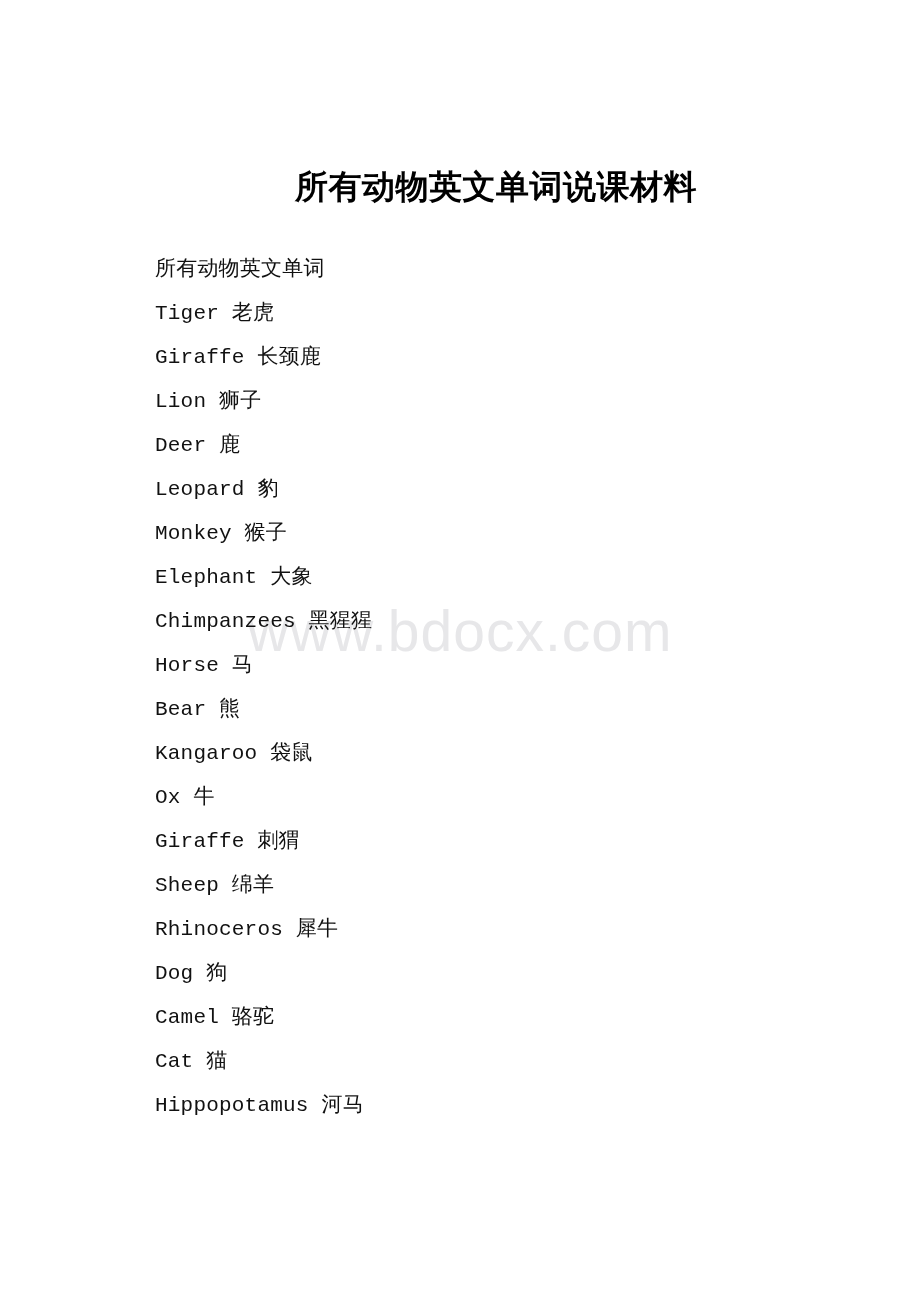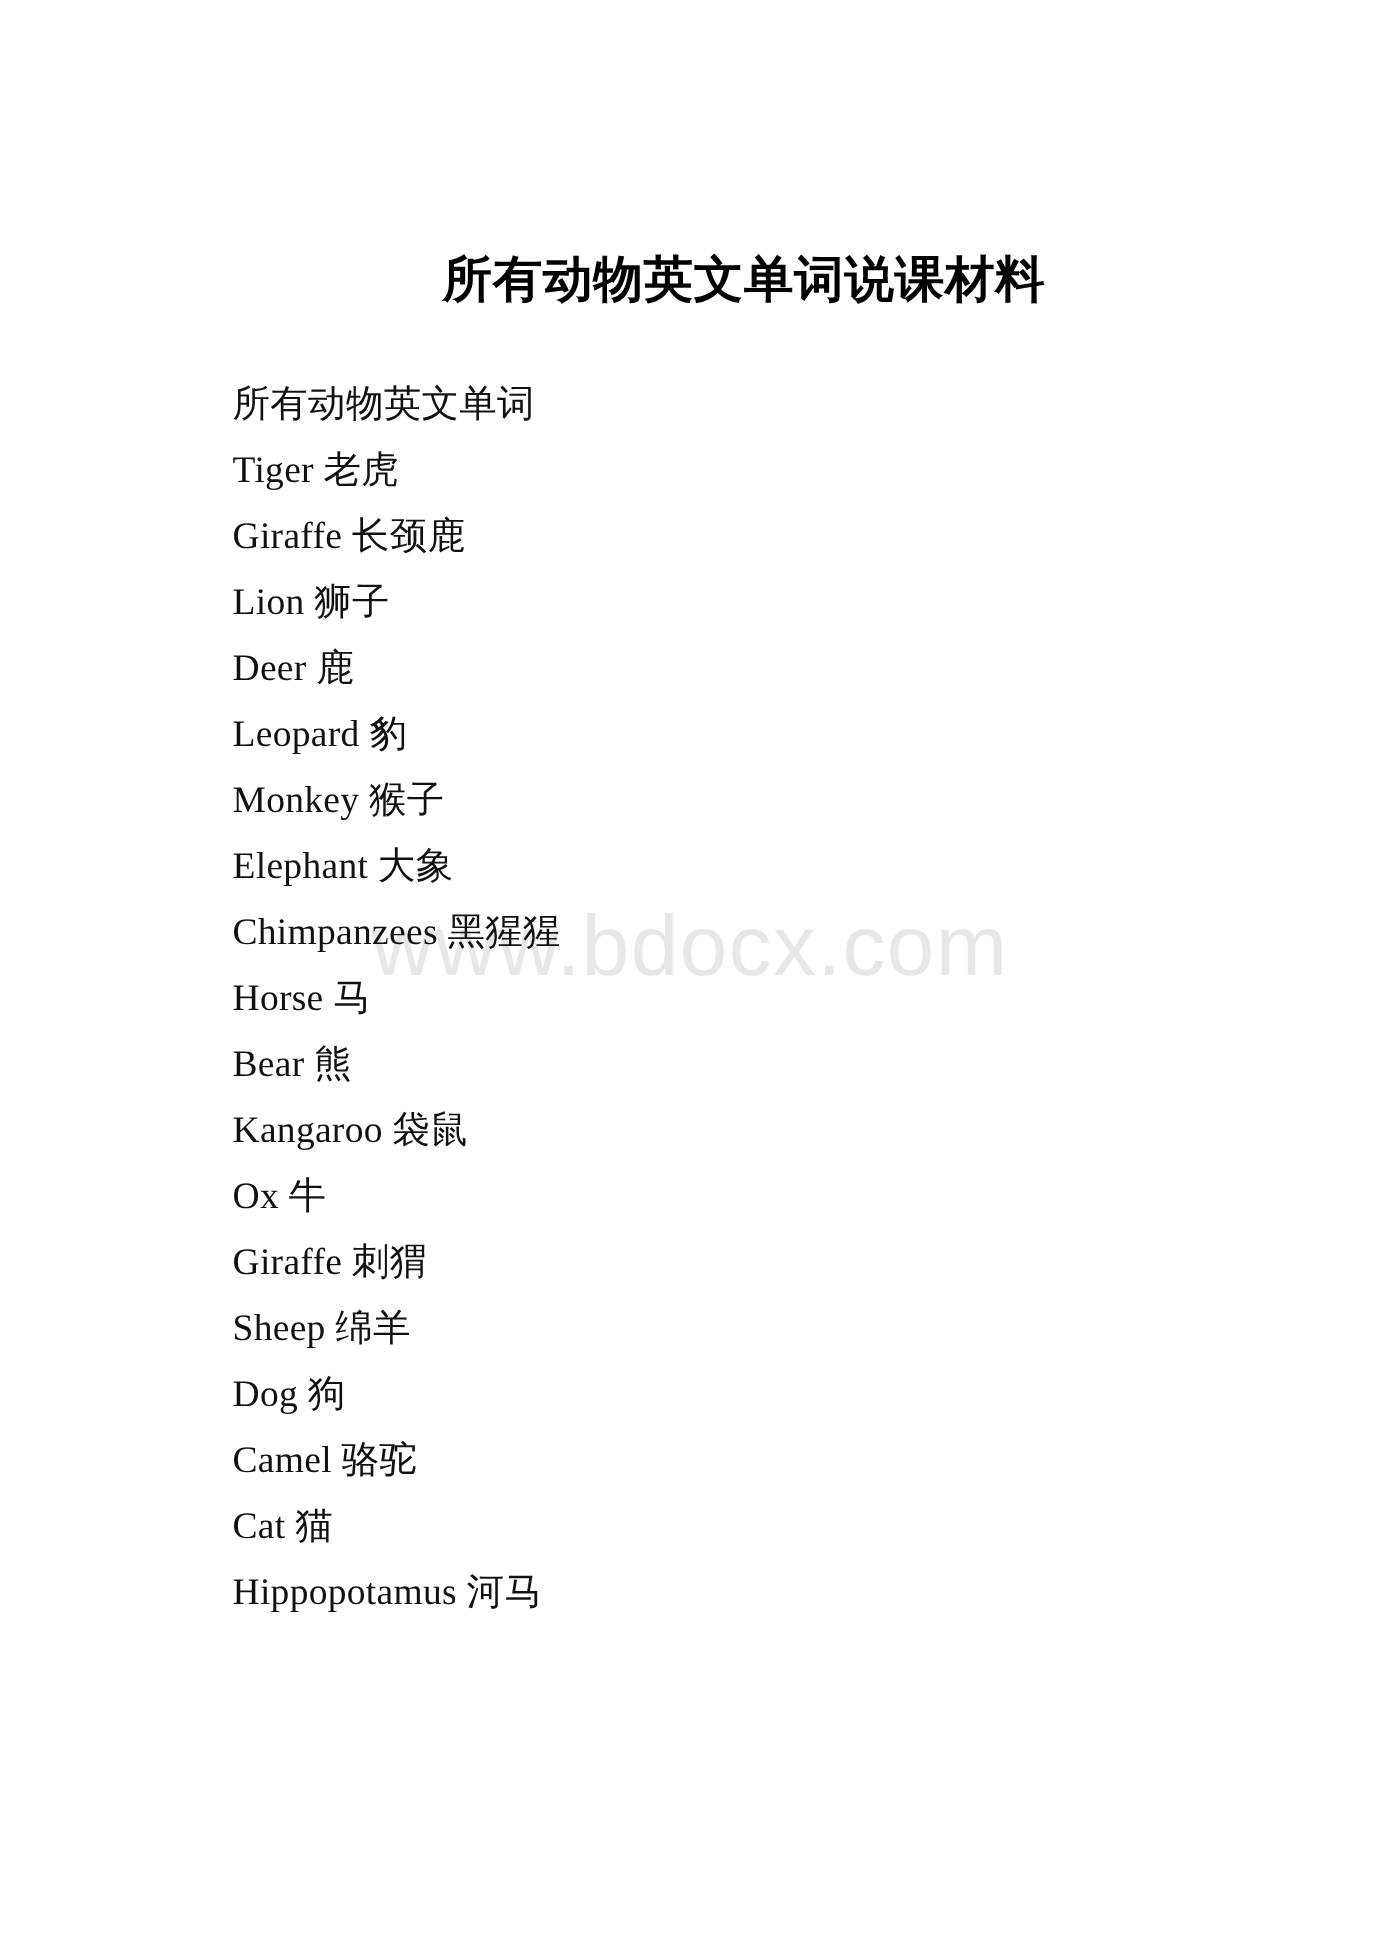--- a/index.html
+++ b/index.html
@@ -65,22 +65,22 @@
   }
 
   #body-lines {
     position: absolute;
     left: 155px;
     top: 248px;
     width: 700px;
   }
 
   .doc-line {
-    font-family: Liberation Serif, serif;
-    font-size: 25px;
+    font-family: Liberation Mono, monospace;
+    font-size: 21px;
     line-height: 44px;
     color: #111111;
     white-space: nowrap;
     letter-spacing: 0.2px;
   }
 </style>
 </head>
 <body>
 
 <div id="page">
@@ -100,20 +100,21 @@
         <div class="doc-line">Leopard 豹</div>
         <div class="doc-line">Monkey 猴子</div>
         <div class="doc-line">Elephant 大象</div>
         <div class="doc-line">Chimpanzees 黑猩猩</div>
         <div class="doc-line">Horse 马</div>
         <div class="doc-line">Bear 熊</div>
         <div class="doc-line">Kangaroo 袋鼠</div>
         <div class="doc-line">Ox 牛</div>
         <div class="doc-line">Giraffe 刺猬</div>
         <div class="doc-line">Sheep 绵羊</div>
+        <div class="doc-line">Rhinoceros 犀牛</div>
         <div class="doc-line">Dog 狗</div>
         <div class="doc-line">Camel 骆驼</div>
         <div class="doc-line">Cat 猫</div>
         <div class="doc-line">Hippopotamus 河马</div>
       </div>
 
   </div>
 </div>
 
 </body></html>

